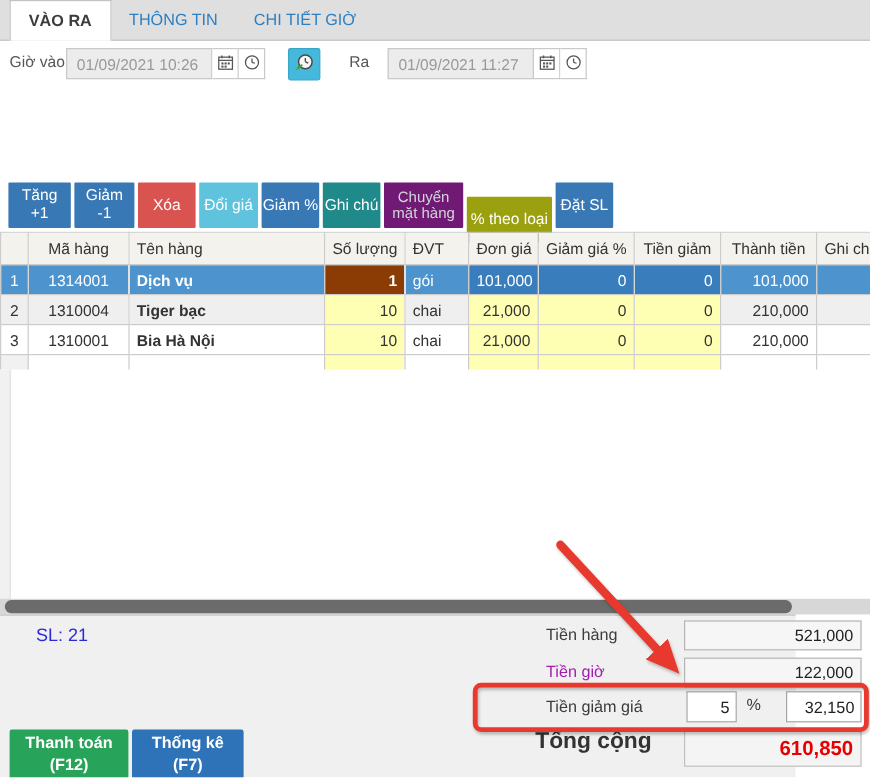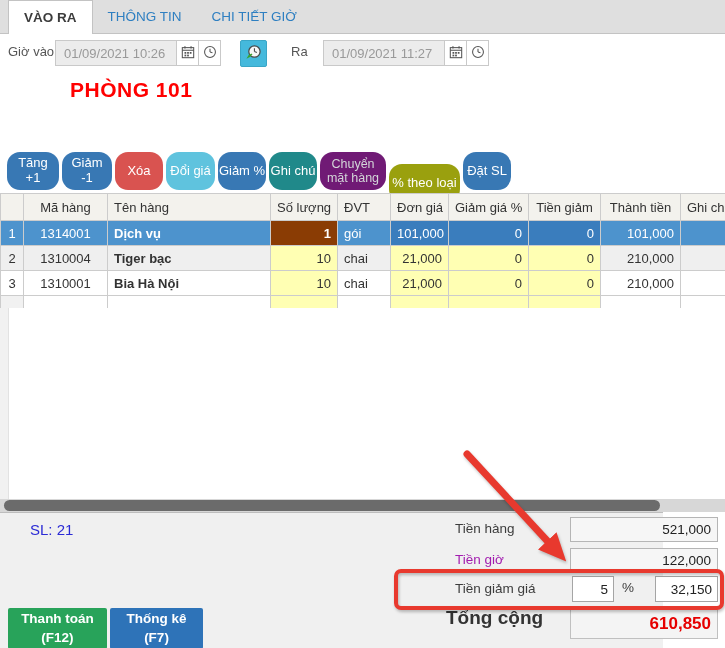--- a/index.html
+++ b/index.html
@@ -23,21 +23,21 @@
             background:#fff;display:flex;align-items:center;justify-content:center;padding:0;cursor:pointer;}
   .settime-btn{position:absolute;left:240px;top:2px;width:27px;height:27px;box-sizing:border-box;
             border:1px solid #3aa6c6;background:#45b9dc;border-radius:2px;display:flex;
             align-items:center;justify-content:center;padding:0;cursor:pointer;}
 
   
   .room{position:absolute;left:70px;top:78px;font-size:21px;font-weight:bold;color:#f00;letter-spacing:.5px;}
 
   
   .toolbar{position:absolute;left:7px;top:152px;display:flex;gap:3px;}
-  .tbtn{height:38px;border:none;border-radius:13px;color:#fff;font-size:13px;font-family:inherit;
+  .tbtn{height:38px;border:none;border-radius:1px;color:#fff;font-size:13px;font-family:inherit;
         display:flex;align-items:center;justify-content:center;text-align:center;line-height:1.15;
         padding:0 3px;box-sizing:border-box;white-space:nowrap;cursor:pointer;}
   .tbtn.wrap{white-space:normal;}
   .c-blue{background:#3878b4;} .c-red{background:#d95350;} .c-lblue{background:#5fc3de;}
   .c-teal{background:#20898a;} .c-maroon{background:#701a75;color:#d3d5d8;} .c-olive{background:#9aa00e;margin-top:12px;}
 
   
   .grid-clip{position:absolute;left:0;top:193px;width:725px;height:115px;overflow:hidden;}
   table.grid{border-collapse:collapse;table-layout:fixed;width:725px;font-size:13px;}
   .grid th,.grid td{border:1px solid #ccc;padding:0 6px;overflow:hidden;white-space:nowrap;box-sizing:border-box;}
@@ -160,21 +160,20 @@
           <svg width="14" height="14" viewBox="0 0 16 16">
               <circle cx="8" cy="8" r="6.2" fill="none" stroke="#555" stroke-width="1.2"></circle>
               <line x1="8" y1="8" x2="8" y2="4.2" stroke="#555" stroke-width="1.2"></line>
               <line x1="8" y1="8" x2="10.8" y2="8.8" stroke="#555" stroke-width="1.2"></line>
             </svg>
         </span>
       </button>
     </div>
   </div>
 
-  <div class="room">PHÒNG 101</div>
 
   <div class="toolbar">
     <button class="tbtn c-blue wrap" style="width:52px;">Tăng +1</button>
     <button class="tbtn c-blue wrap" style="width:50px;">Giảm -1</button>
     <button class="tbtn c-red" style="width:48px;">Xóa</button>
     <button class="tbtn c-lblue" style="width:49px;">Đổi giá</button>
     <button class="tbtn c-blue" style="width:48px;">Giảm %</button>
     <button class="tbtn c-teal" style="width:48px;">Ghi chú</button>
     <button class="tbtn c-maroon wrap" style="width:66px;font-size:12.5px;">Chuyển mặt hàng</button>
     <button class="tbtn c-olive" style="width:71px;">% theo loại</button>

